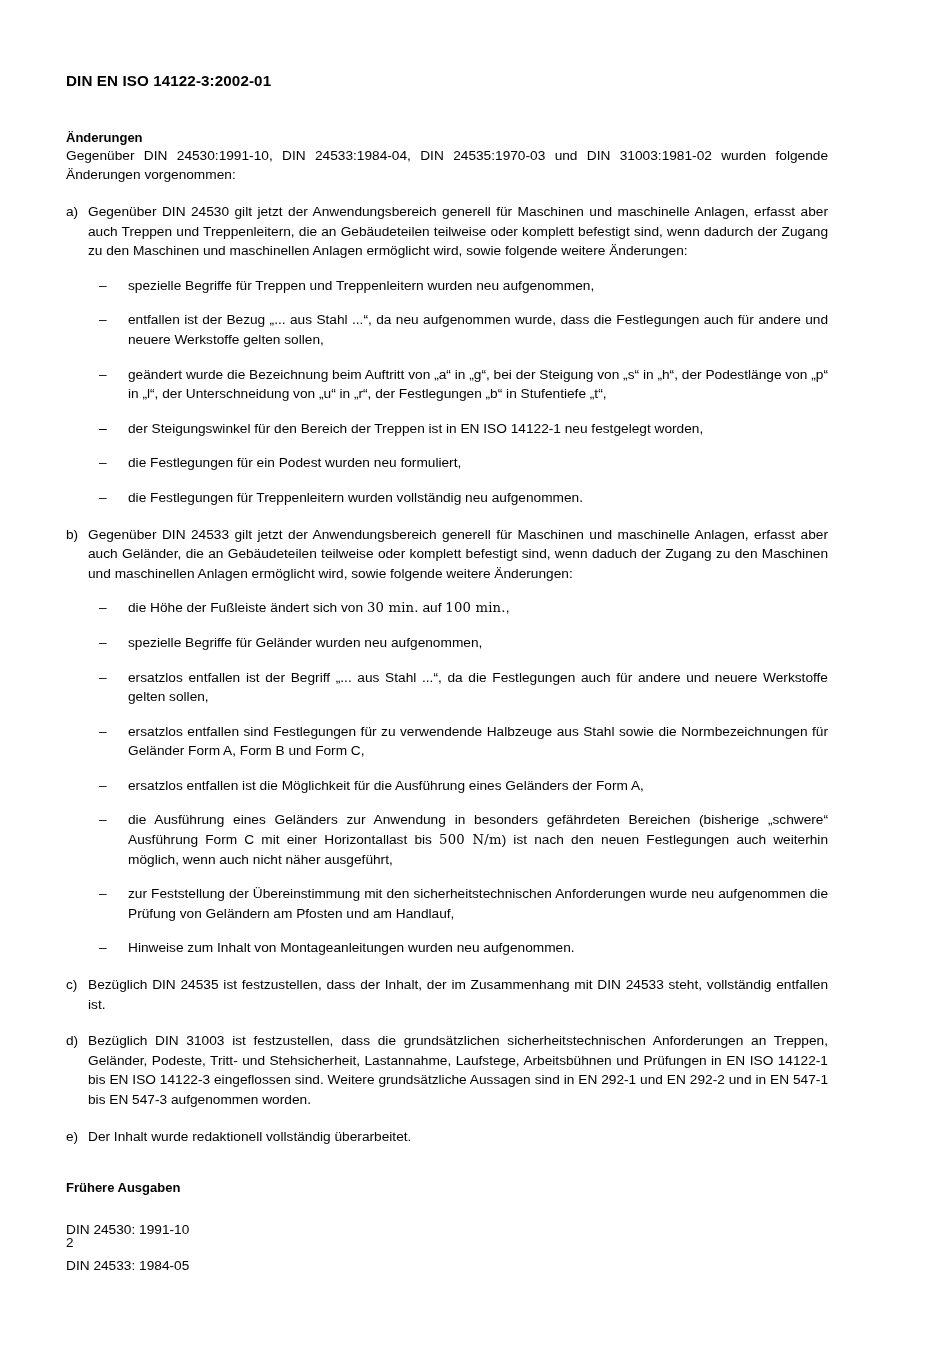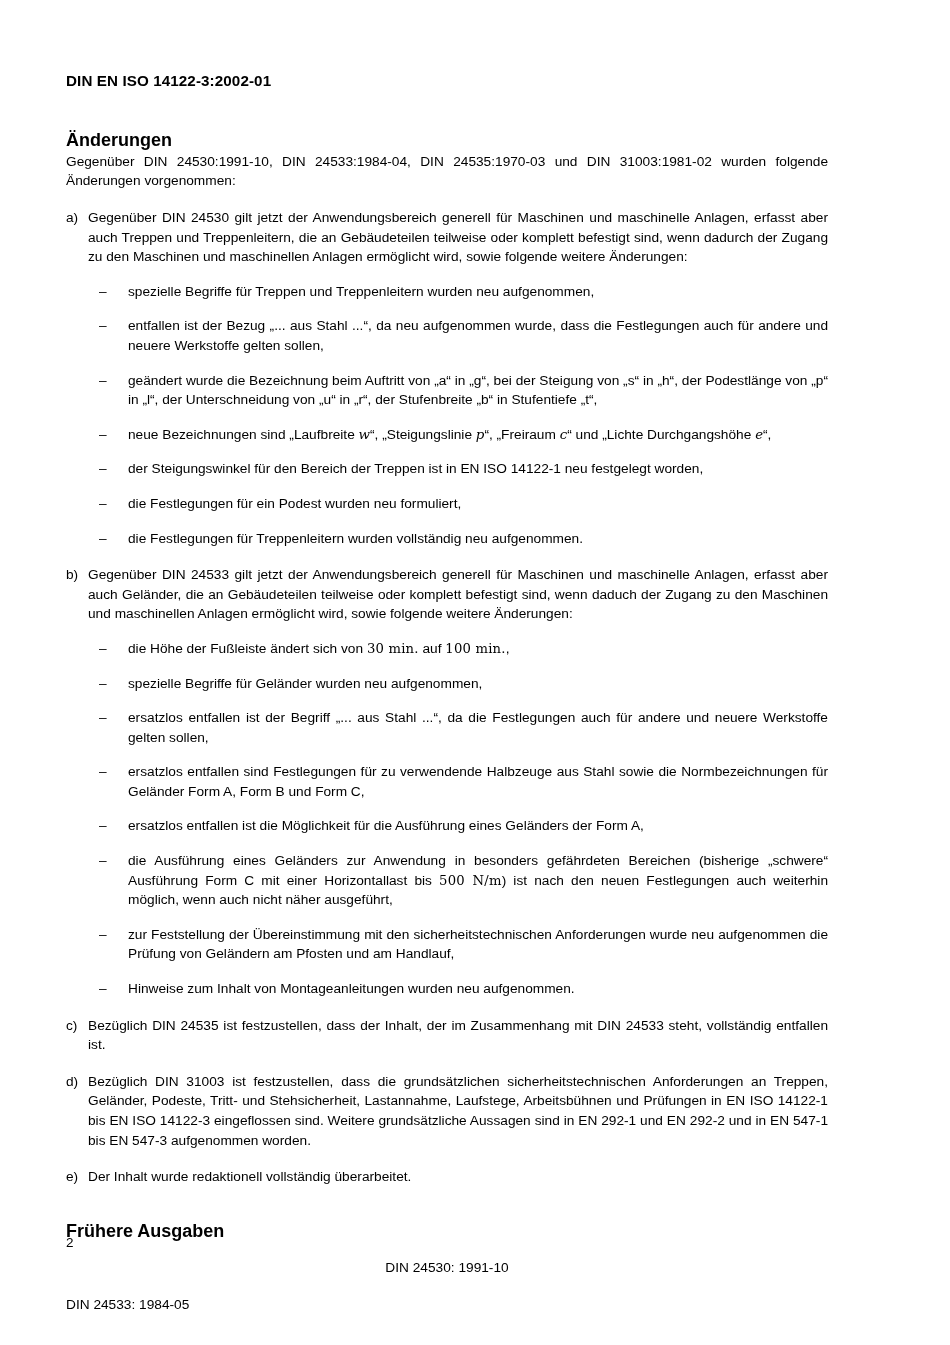--- a/index.html
+++ b/index.html
@@ -28,21 +28,21 @@
   .doc-title {
     font-size: 15.2px;
     font-weight: bold;
     letter-spacing: 0.1px;
     margin-top: 72px;
     line-height: 1.2;
   }
 
   
   .section-heading {
-    font-size: 18px;
+    font-size: 13px;
     font-weight: bold;
     margin-top: 40px;
     line-height: 1.2;
   }
   .section-heading.later {
     margin-top: 34px;
   }
 
   
   p.para {
@@ -108,22 +108,21 @@
     font-size: 13.4px;
   }
 
   
   .edition-line {
     font-size: 13.7px;
     line-height: 19.6px;
     margin-top: 17px;
   }
   .edition-line.first {
-    margin-top: 16px;
-    text-align: center;
+    margin-top: 24px;
   }
 
   
   .page-number {
     position: absolute;
     left: 66px;
     top: 1235px;
     font-size: 13.5px;
   }
 </style>
@@ -137,22 +136,22 @@
 
     <div class="section-heading">Änderungen</div>
 
     <p class="para intro">Gegenüber DIN 24530:1991-10, DIN 24533:1984-04, DIN 24535:1970-03 und DIN 31003:1981-02 wurden folgende Änderungen vorgenommen:</p>
 
     <div id="lettered-container">
         <div class="lettered"><span class="marker">a)</span><span>Gegenüber DIN 24530 gilt jetzt der Anwendungsbereich generell für Maschinen und maschinelle Anlagen, erfasst aber auch Treppen und Treppenleitern, die an Gebäudeteilen teilweise oder komplett befestigt sind, wenn dadurch der Zugang zu den Maschinen und maschinellen Anlagen ermöglicht wird, sowie folgende weitere Änderungen:</span></div>
         <div class="dash-list">
           <div class="dash-item"><span class="dash">–</span><span>spezielle Begriffe für Treppen und Treppenleitern wurden neu aufgenommen,</span></div>
           <div class="dash-item"><span class="dash">–</span><span>entfallen ist der Bezug „... aus Stahl ...“, da neu aufgenommen wurde, dass die Festlegungen auch für andere und neuere Werkstoffe gelten sollen,</span></div>
-          <div class="dash-item"><span class="dash">–</span><span>geändert wurde die Bezeichnung beim Auftritt von „a“ in „g“, bei der Steigung von „s“ in „h“, der Podestlänge von „p“ in „l“, der Unterschneidung von „u“ in „r“, der Stufenbreite „b“ in Stufentiefe „t“,</span></div>
-          <div class="dash-item"><span class="dash">–</span><span>neue Bezeichnungen sind „Laufbreite <span class="mvar">w</span>“, „Steigungslinie <span class="mvar">p</span>“, „Freiraum <span class="mvar">c</span>“ und „Lichte Durchgangshöhe <span class="mvar">e</span>“,</span></div>
+          <div class="dash-item"><span class="dash">–</span><span>geändert wurde die Bezeichnung beim Auftritt von „a“ in „g“, bei der Steigung von „s“ in „h“, der Podestlänge von „p“ in „l“, der Unterschneidung von „u“ in „r“, der Festlegungen „b“ in Stufentiefe „t“,</span></div>
+          <div class="dash-item"><span class="dash">–</span></div>
           <div class="dash-item"><span class="dash">–</span><span>der Steigungswinkel für den Bereich der Treppen ist in EN ISO 14122-1 neu festgelegt worden,</span></div>
           <div class="dash-item"><span class="dash">–</span><span>die Festlegungen für ein Podest wurden neu formuliert,</span></div>
           <div class="dash-item"><span class="dash">–</span><span>die Festlegungen für Treppenleitern wurden vollständig neu aufgenommen.</span></div>
         </div>
         <div class="lettered"><span class="marker">b)</span><span>Gegenüber DIN 24533 gilt jetzt der Anwendungsbereich generell für Maschinen und maschinelle Anlagen, erfasst aber auch Geländer, die an Gebäudeteilen teilweise oder komplett befestigt sind, wenn daduch der Zugang zu den Maschinen und maschinellen Anlagen ermöglicht wird, sowie folgende weitere Änderungen:</span></div>
         <div class="dash-list">
           <div class="dash-item"><span class="dash">–</span><span>die Höhe der Fußleiste ändert sich von <span class="math">30 min.</span> auf <span class="math">100 min.</span>,</span></div>
           <div class="dash-item"><span class="dash">–</span><span>spezielle Begriffe für Geländer wurden neu aufgenommen,</span></div>
           <div class="dash-item"><span class="dash">–</span><span>ersatzlos entfallen ist der Begriff „... aus Stahl ...“, da die Festlegungen auch für andere und neuere Werkstoffe gelten sollen,</span></div>
           <div class="dash-item"><span class="dash">–</span><span>ersatzlos entfallen sind Festlegungen für zu verwendende Halbzeuge aus Stahl sowie die Normbezeichnungen für Geländer Form A, Form B und Form C,</span></div>

